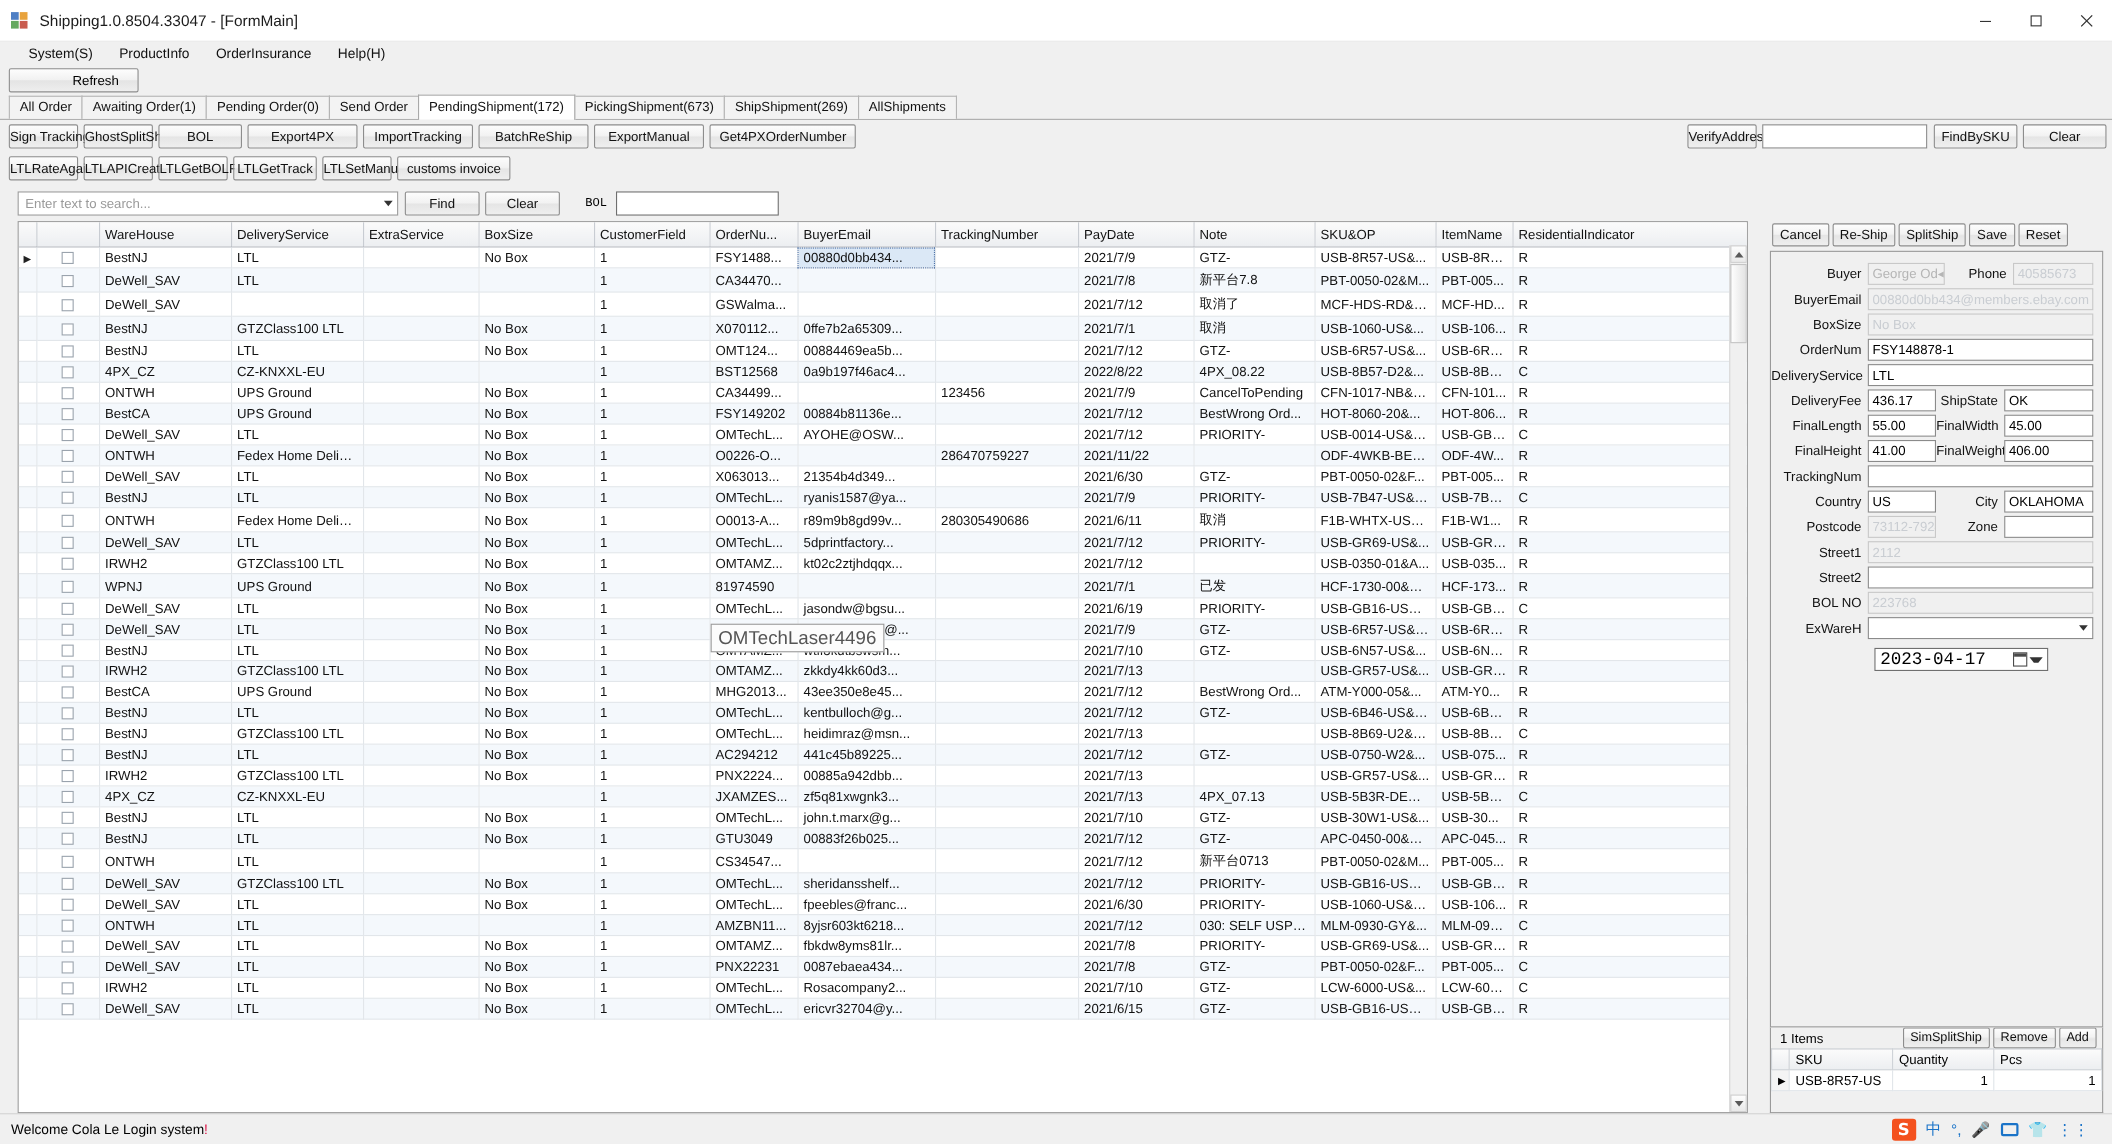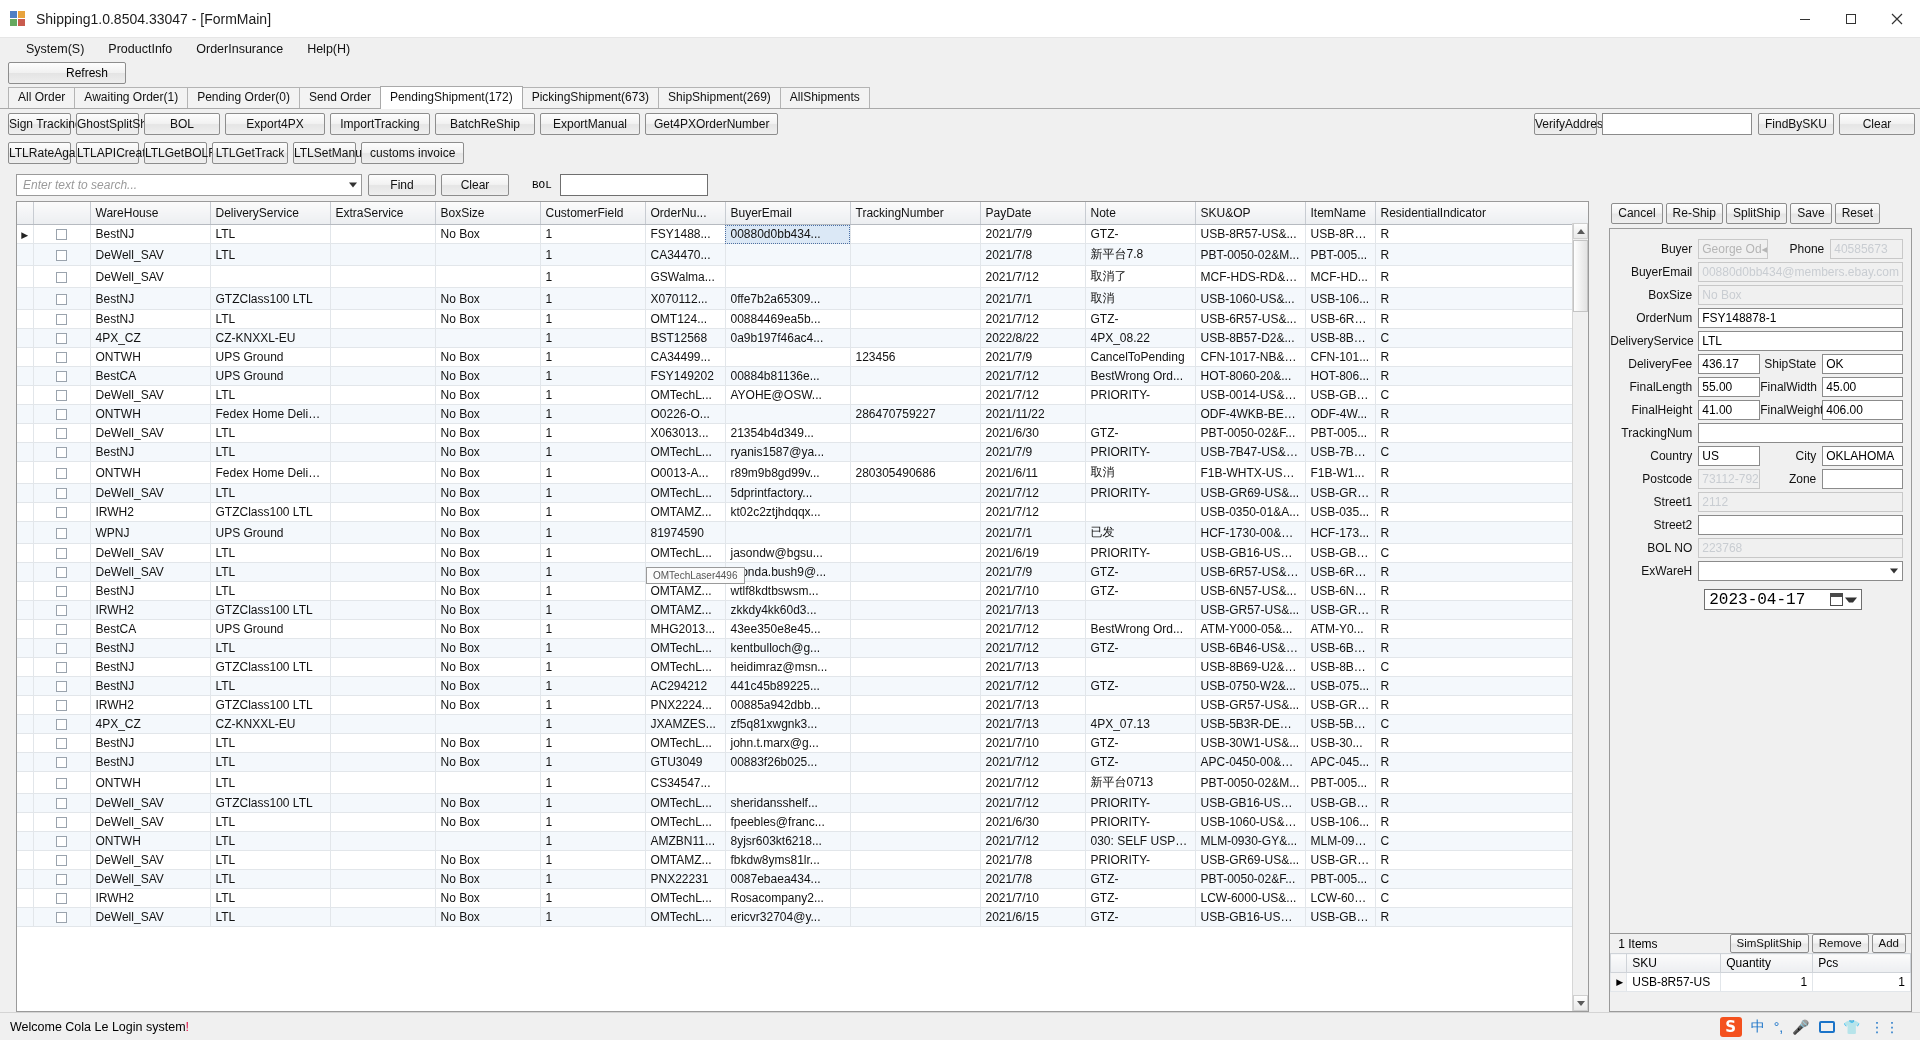--- a/index.html
+++ b/index.html
@@ -66,21 +66,21 @@
   .btn.w68  { width:68px;  padding:0; }
   .right-group { margin-left:auto; display:flex; }
   .txtin { height:22px; border:1px solid #8b8b8b; background:#fff; margin-right:6px; padding:0 4px;
            font-size:12px; }
 
   
   .searchwrap { flex:0 0 34px; padding:6px 0 4px 16px; display:flex; align-items:center;
                 background:#f0f0f0; }
   .combo { width:346px; height:22px; border:1px solid #9a9a9a; background:#fff; display:flex;
            align-items:center; position:relative; }
-  .combo .ph { padding-left:6px; color:#9a9a9a; font-size:12px;font-style:italic; }
+  .combo .ph { padding-left:6px; color:#9a9a9a; font-size:12px; }
   .combo .arrow { position:absolute; right:4px; top:50%; transform:translateY(-50%);
                   width:0;height:0;border-left:4px solid transparent;border-right:4px solid transparent;
                   border-top:5px solid #333; }
   .bol-label { font-size:11px; font-family:"Liberation Mono", monospace; margin:0 8px 0 18px; }
   .bol-input { width:148px; height:22px; border:1px solid #6f6f6f; background:#fff; }
 
   
   .body { flex:1 1 auto; display:flex; padding:0 0 0 0; min-height:0; }
   .gridpane { flex:1 1 auto; margin:0 4px 0 16px; border:1px solid #9a9a9a; background:#fff;
               display:flex; flex-direction:column; min-width:0; position:relative; }
@@ -101,21 +101,21 @@
   }
   table.dg tr.alt td { background:#f4f8fc; }
   table.dg tr td.rowsel { text-align:center; padding:0; }
   .rowptr { color:#222; font-size:9px; }
   .chk { width:11px; height:11px; border:1px solid #9aa3ad; background:#fff;
          display:inline-block; vertical-align:middle; }
   .blurtxt { color:#b9bec4; }
   .cell-focus { outline:1px dotted #4a6fa5; outline-offset:-1px; background:#dbe8f6 !important; }
   .tooltipbox {
     position:absolute; left:629px; top:365px; background:#fcfcfc; border:1px solid #9a9a9a;
-    padding:2px 6px; font-size:10px; color:#555; z-index:40;
+    padding:2px 6px; font-size:17px; color:#555; z-index:40;
   }
 
   .vscroll { position:absolute; right:0; top:21px; bottom:0; width:16px; background:#f0f0f0;
              border-left:1px solid #d6d6d6; }
   .vscroll .up,.vscroll .down { height:16px; background:linear-gradient(#fdfdfd,#e9e9e9);
              border:1px solid #cfcfcf; display:flex;align-items:center;justify-content:center; }
   .vscroll .down { position:absolute; bottom:0; left:0; right:0; }
   .vscroll .thumb { position:absolute; top:17px; left:0; right:0; height:72px;
              background:linear-gradient(to right,#fefefe,#e3e3e3); border:1px solid #c4c4c4; }
   .arrowup{width:0;height:0;border-left:4px solid transparent;border-right:4px solid transparent;border-bottom:5px solid #5a5a5a;}

